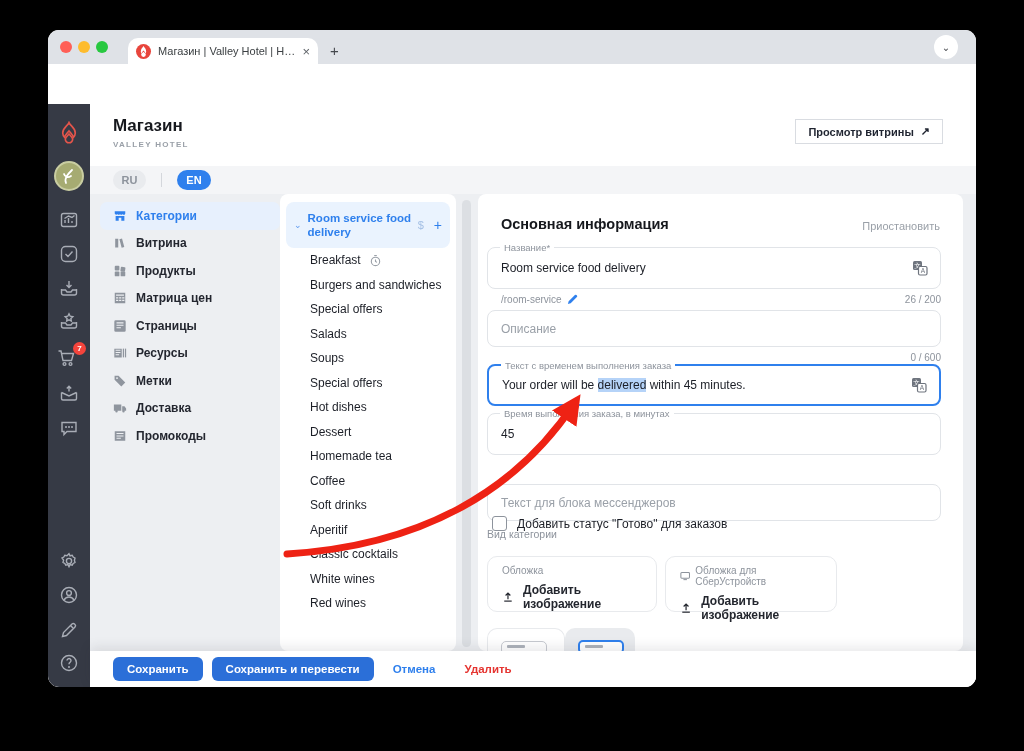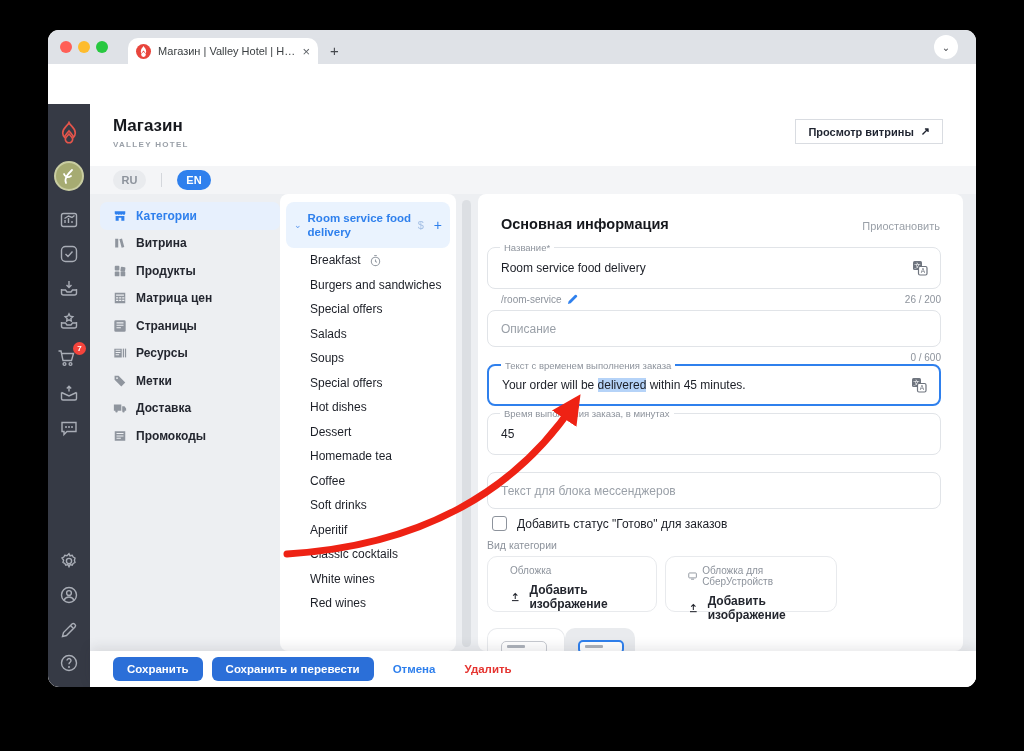--- a/index.html
+++ b/index.html
@@ -65,21 +65,21 @@
   .field .fplaceholder{position:absolute;left:13px;top:50%;transform:translateY(-50%);font-size:12px;color:#9aa0a8;}
   .field.focused{border:2px solid #2f80ed;}
   .transicon{position:absolute;right:12px;top:50%;transform:translateY(-50%);}
   .hl{background:#b5d3f8;}
   .metaline{position:absolute;left:23px;right:22px;font-size:10px;color:#8d939c;}
   .counter{position:absolute;right:22px;font-size:10px;color:#8d939c;}
   .chkrow{position:absolute;left:14px;display:flex;align-items:center;gap:10px;}
   .chkbox{width:15px;height:15px;border:1.5px solid #8d939c;border-radius:3px;background:#fff;}
   .chklabel{font-size:12px;color:#1c1f27;}
   .viewlabel{position:absolute;left:9px;font-size:10.5px;color:#8d939c;}
-  .upcard{position:absolute;top:362px;height:56px;border:1px solid #e8eaed;border-radius:10px;background:#fff;padding:8px 22px;}
+  .upcard{position:absolute;top:362px;height:56px;border:1px solid #e8eaed;border-radius:10px;background:#fff;padding:8px 14px;}
   .uplabel{font-size:10px;color:#8d939c;display:flex;align-items:center;gap:5px;}
   .uprow{margin-top:7px;display:flex;align-items:center;gap:9px;font-size:12px;font-weight:bold;color:#23262e;}
   .seg{position:absolute;top:434px;height:23px;border-radius:10px 10px 0 0;}
   .seg.w{left:9px;width:78px;background:#fff;border:1px solid #e8eaed;border-bottom:none;}
   .seg.g{left:87px;width:70px;background:#e9ebee;}
   .thumb{position:absolute;top:12px;left:13px;width:46px;height:14px;border-radius:5px;background:#fff;}
   .thumb.gray{border:1.5px solid #c7cad0;}
   .thumb.blue{border:2px solid #2f80ed;}
   .thumb .tbar{position:absolute;left:5px;top:3px;width:18px;height:3px;background:#aeb3bb;border-radius:1px;}
   
@@ -434,30 +434,30 @@
                   <text x="10.8" y="13.2" font-size="6.5" fill="#6e747e" text-anchor="middle">A</text>
                 </g>
               </svg>
           </div>
 
           <div class="field" style="top:219px;height:42px;">
             <span class="flabel">Время выполнения заказа, в минутах</span>
             <span class="fvalue">45</span>
           </div>
 
-          <div class="field" style="top:278px;height:37px;">
+          <div class="field" style="top:290px;height:37px;">
             <span class="fplaceholder">Текст для блока мессенджеров</span>
           </div>
 
           <div class="chkrow" style="top:322px;">
             <div class="chkbox"></div>
             <span class="chklabel">Добавить статус "Готово" для заказов</span>
           </div>
 
-          <div class="viewlabel" style="top:345px;">Вид категории</div>
+          <div class="viewlabel" style="top:334px;">Вид категории</div>
 
           <div class="upcard" style="left:9px;width:170px;">
             <div class="uplabel">
                 <span>Обложка</span>
               </div>
             <div class="uprow">
               <svg width="14" height="14" viewBox="0 0 16 16">
                   <g stroke="#23262e" stroke-width="1.6" fill="none">
                     <path d="M8 11V3M4.8 6L8 2.8 11.2 6"></path>
                     <line x1="3" y1="13.5" x2="13" y2="13.5"></line>

